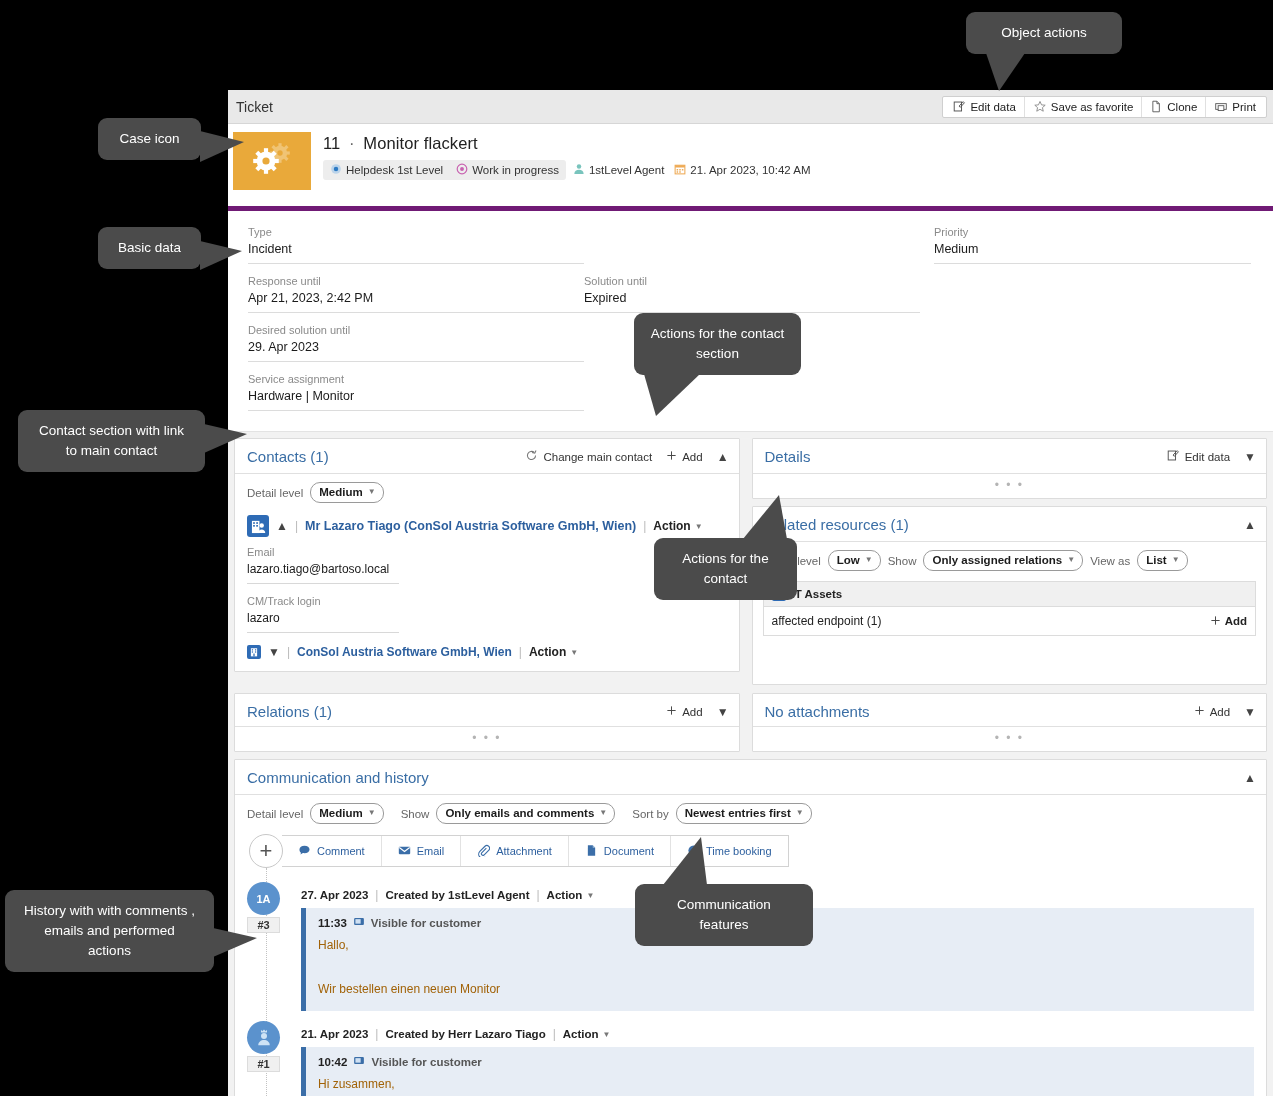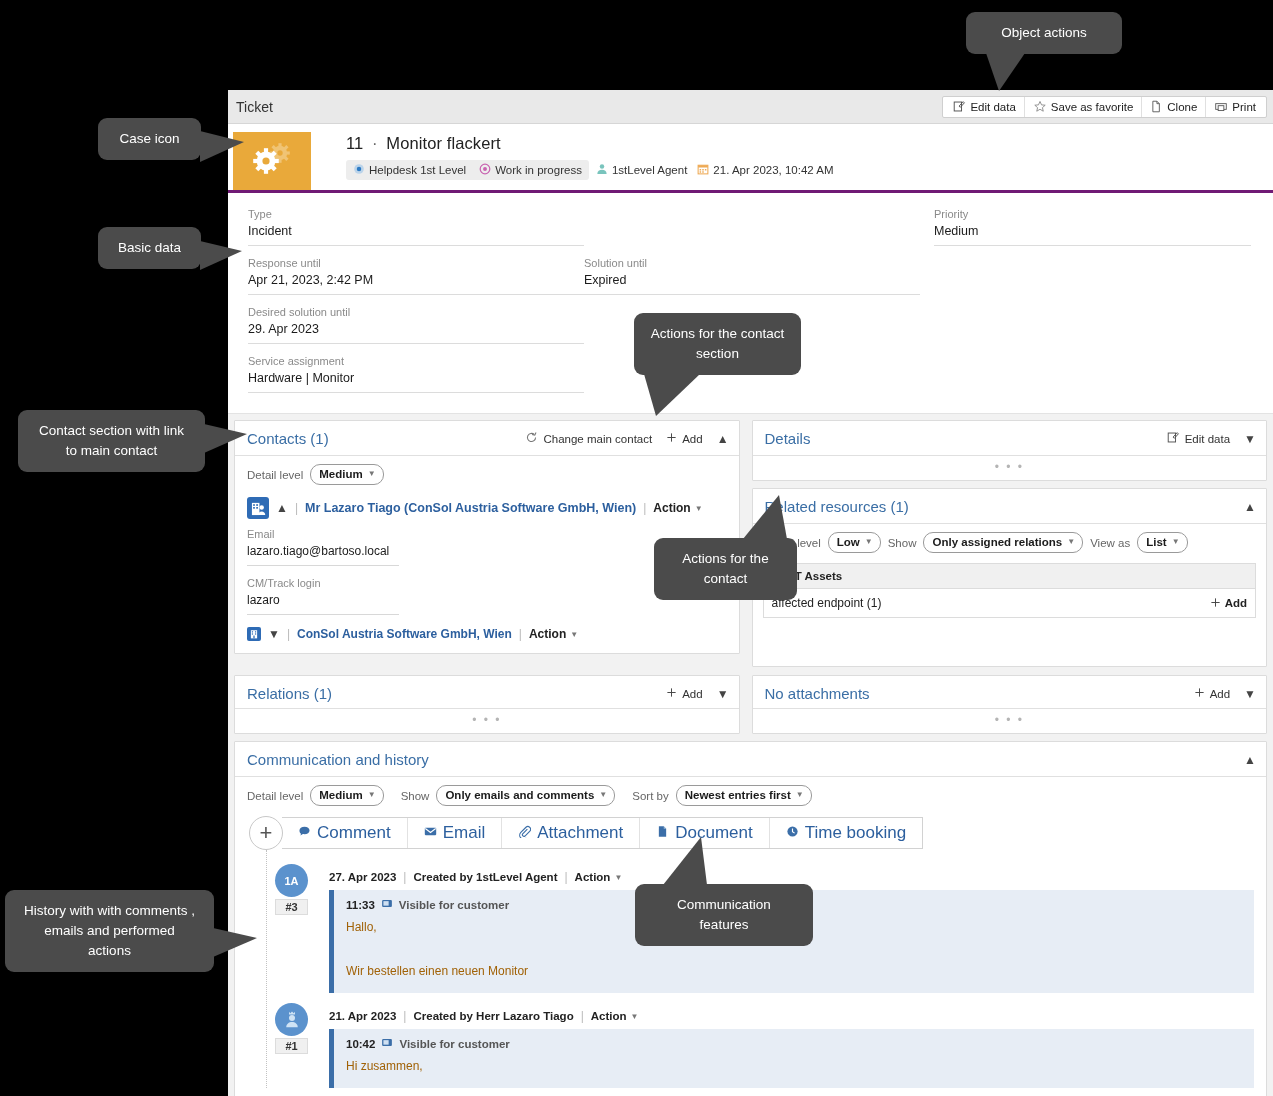--- a/index.html
+++ b/index.html
@@ -37,21 +37,21 @@
   .obj-action {
     display:flex; align-items:center; gap:4px;
     font-size:11.5px; color:#222; padding:0 8px;
     height:20px; border-right:1px solid #e0e0e0;
     cursor:default; white-space:nowrap;
   }
   .obj-action:last-child { border-right:none; }
   .obj-action svg { display:block; }
 
   
-  .case-header { display:flex; padding:8px 0 0 0; border-bottom:3px solid #701a75;gap:23px; }
+  .case-header { display:flex; padding:8px 0 16px 0; border-bottom:5px solid #701a75; }
   .case-icon {
     width:78px; height:58px; background:#e9a93a;
     margin-left:5px;
     display:flex; align-items:center; justify-content:center;
     flex:0 0 auto;
   }
   .case-head-text { padding-left:12px; padding-top:2px; }
   .case-title { font-size:16.5px; color:#222; letter-spacing:.1px; }
   .case-title .num { }
   .case-title .sep { padding:0 4px; color:#666; }
@@ -164,34 +164,34 @@
   .plus-circle {
     width:34px; height:34px; border-radius:50%;
     border:1px solid #c8c8c8; background:#fff;
     display:flex; align-items:center; justify-content:center;
     font-size:22px; color:#555; line-height:1;
     position:relative; z-index:2;
   }
   .comm-btn-group { display:flex; border:1px solid #d2d2d2; border-left:none; background:#fff; height:32px; margin-left:-1px;}
   .comm-btn {
     display:flex; align-items:center; justify-content:center; gap:6px;
-    font-size:17px; color:#2c5f9e; font-weight:normal;
+    font-size:11px; color:#2c5f9e; font-weight:normal;
     padding:0 16px; border-right:1px solid #e2e2e2;
     white-space:nowrap;
   }
   .comm-btn:last-child { border-right:none; }
 
   
   .timeline { position:relative; padding:14px 12px 0 14px; }
   .tl-line {
     position:absolute; left:31px; top:0; bottom:0; width:1px;
     border-left:1px dotted #c2c2c2;
   }
   .entry { display:flex; position:relative; margin-bottom:10px; }
-  .entry-gutter { width:52px; flex:0 0 auto; position:relative;margin-left:28px; }
+  .entry-gutter { width:52px; flex:0 0 auto; position:relative; }
   .avatar {
     width:33px; height:33px; border-radius:50%;
     background:#5b92cd; color:#fff; font-size:11px; font-weight:bold;
     display:flex; align-items:center; justify-content:center;
     position:relative; z-index:2; margin-left:-2px;
   }
   .entry-num {
     margin-top:2px; width:33px; margin-left:-2px;
     background:#f0f0f0; border:1px solid #dcdcdc;
     font-size:11px; font-weight:bold; color:#333;

